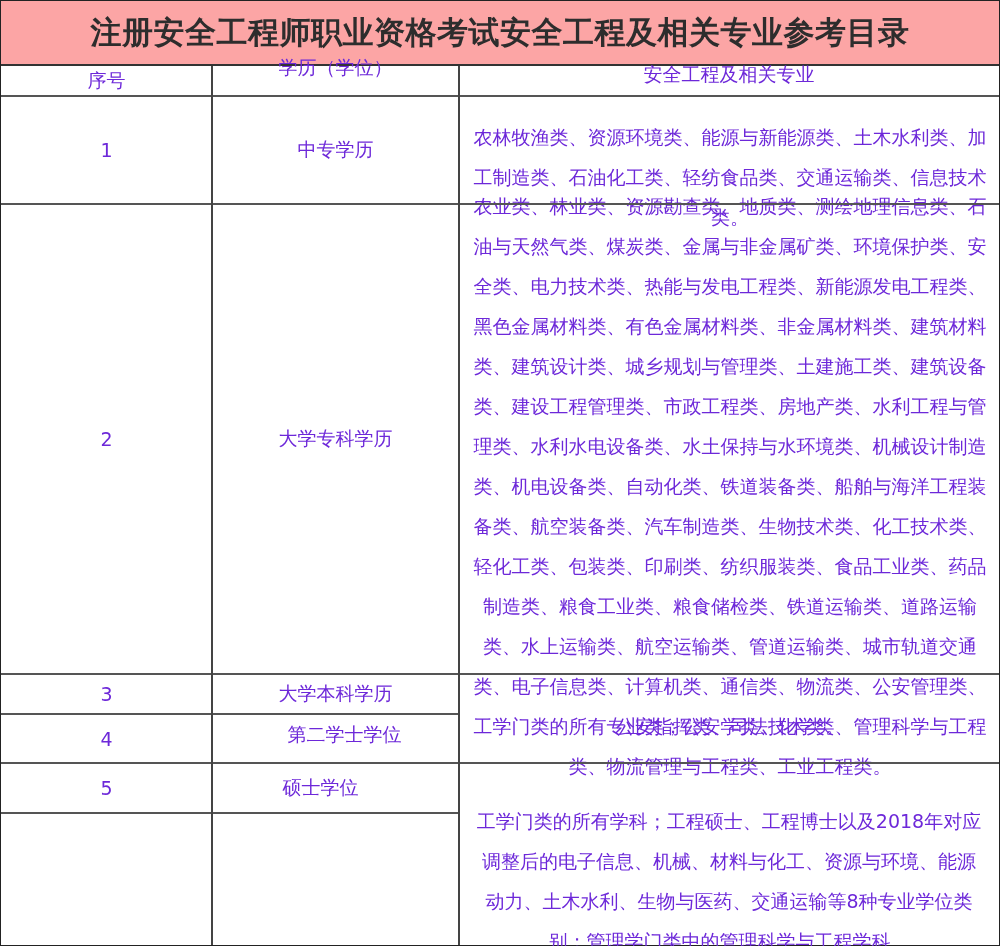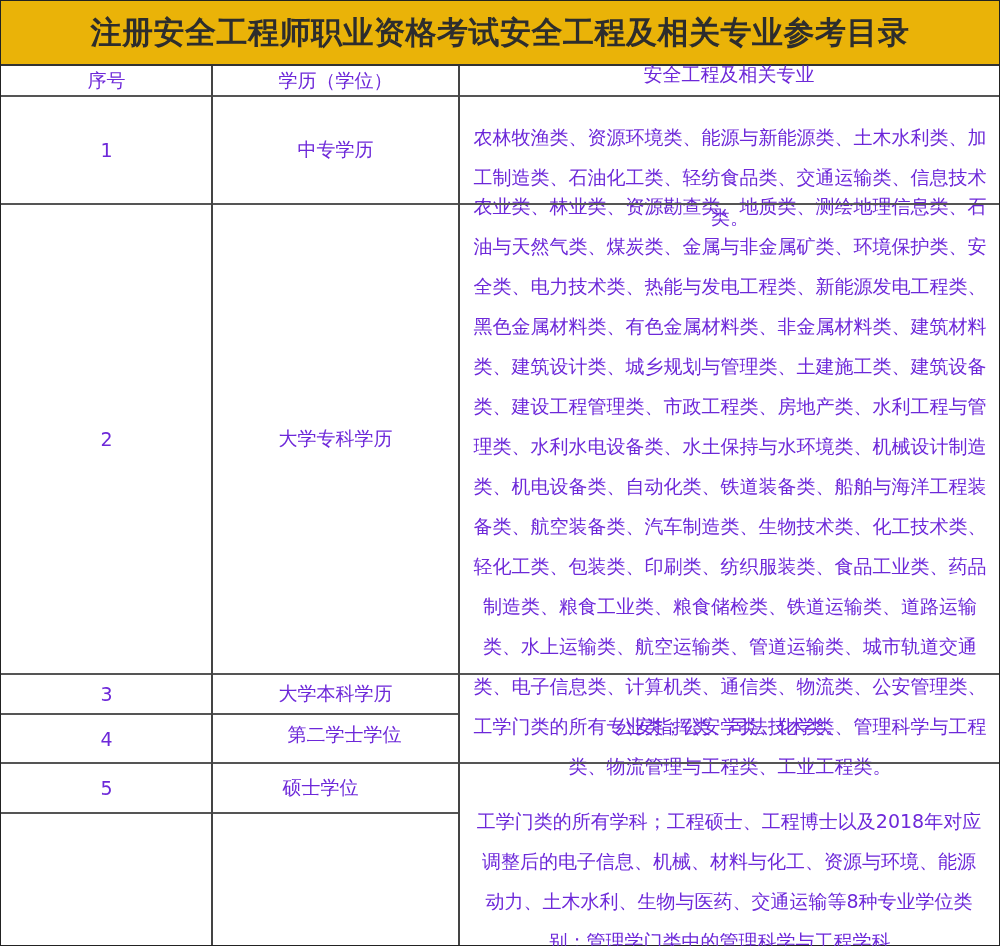--- a/index.html
+++ b/index.html
@@ -1,40 +1,40 @@
 <!DOCTYPE html>
 <html><head>
 <meta charset="utf-8">
 <style>
   html, body { margin: 0; padding: 0; background: #ffffff; }
   body { width: 1000px; height: 946px; overflow: hidden; font-family: "DejaVu Sans", "Liberation Sans", sans-serif; color: #3a3a3a; }
   .sheet { position: relative; width: 998px; height: 944px; border: 1px solid #222; box-sizing: content-box; }
   .title {
     position: absolute; left: 0; top: 0; width: 998px; height: 63px;
-    background: #eab308; border-bottom: 2px solid #333;
+    background: #fca5a5; border-bottom: 2px solid #333;
     display: flex; align-items: center; justify-content: center;
     font-weight: bold; font-size: 31px; color: #2d2d2d; letter-spacing: 0.5px;
   }
   .cell {
     position: absolute; box-sizing: border-box;
     display: flex; align-items: center; justify-content: center; text-align: center;
     font-size: 19px; color: #6d28d9;
   }
   .hline { position: absolute; height: 0; border-top: 2px solid #555; }
   .vline { position: absolute; width: 0; border-left: 2px solid #444; }
   .majors { line-height: 40px; padding: 0 4px 0 6px; text-align: center; font-size: 19px; margin-top: 27px; }
 </style>
 </head>
 <body>
 
 <div class="sheet">
   <div class="title">注册安全工程师职业资格考试安全工程及相关专业参考目录</div>
 
   <div class="cell" style="left:0;top:65px;width:211px;height:30px;">序号</div>
-  <div class="cell" style="left:211px;top:65px;width:247px;height:30px;text-align:center;">学历（学位）</div>
+  <div class="cell" style="left:211px;top:52px;width:247px;height:30px;text-align:center;">学历（学位）</div>
   <div class="cell" style="left:458px;top:65px;width:540px;height:18px;">安全工程及相关专业</div>
 
   <div class="cell" style="left:0;top:95px;width:211px;height:108px;">1</div>
   <div class="cell" style="left:211px;top:95px;width:247px;height:108px;">中专学历</div>
   <div class="cell majors" style="left:458px;top:95px;width:540px;height:108px;">农林牧渔类、资源环境类、能源与新能源类、土木水利类、加工制造类、石油化工类、轻纺食品类、交通运输类、信息技术类。</div>
 
   <div class="cell" style="left:0;top:203px;width:211px;height:470px;">2</div>
   <div class="cell" style="left:211px;top:203px;width:247px;height:470px;">大学专科学历</div>
   <div class="cell majors" style="left:458px;top:203px;width:540px;height:470px;">农业类、林业类、资源勘查类、地质类、测绘地理信息类、石油与天然气类、煤炭类、金属与非金属矿类、环境保护类、安全类、电力技术类、热能与发电工程类、新能源发电工程类、黑色金属材料类、有色金属材料类、非金属材料类、建筑材料类、建筑设计类、城乡规划与管理类、土建施工类、建筑设备类、建设工程管理类、市政工程类、房地产类、水利工程与管理类、水利水电设备类、水土保持与水环境类、机械设计制造类、机电设备类、自动化类、铁道装备类、船舶与海洋工程装备类、航空装备类、汽车制造类、生物技术类、化工技术类、轻化工类、包装类、印刷类、纺织服装类、食品工业类、药品制造类、粮食工业类、粮食储检类、铁道运输类、道路运输类、水上运输类、航空运输类、管道运输类、城市轨道交通类、电子信息类、计算机类、通信类、物流类、公安管理类、公安指挥类、司法技术类。</div>
 

